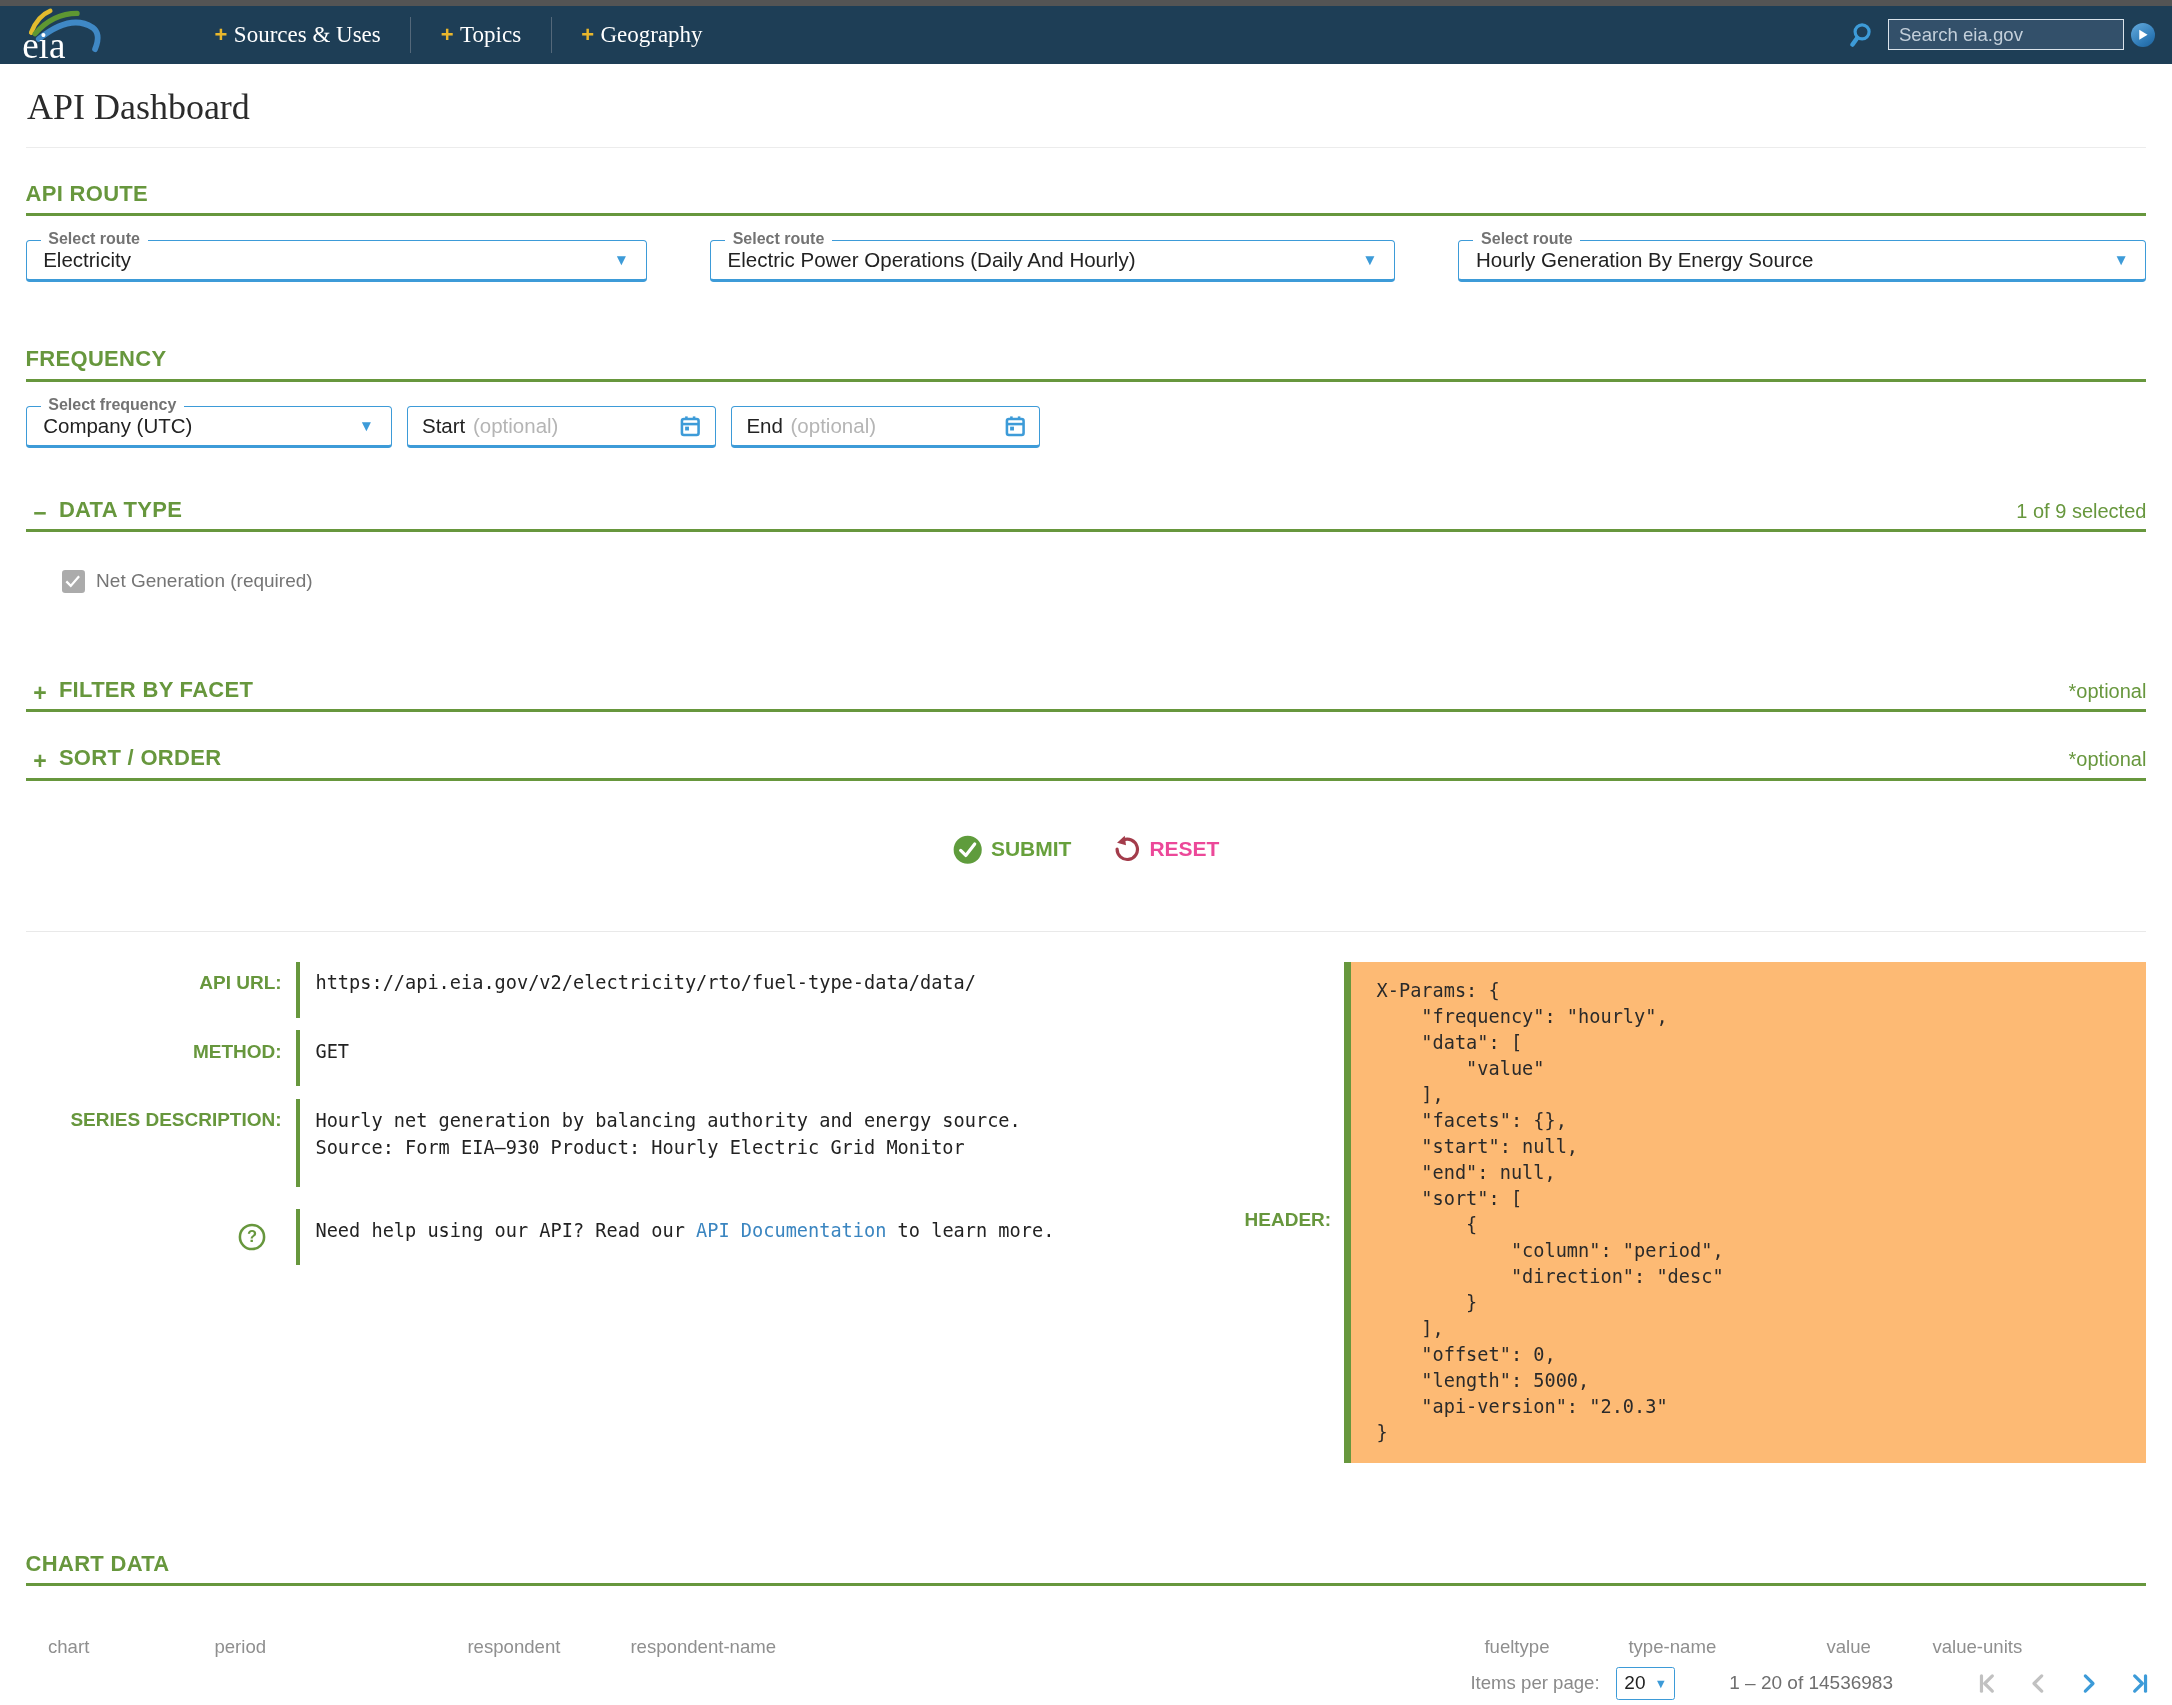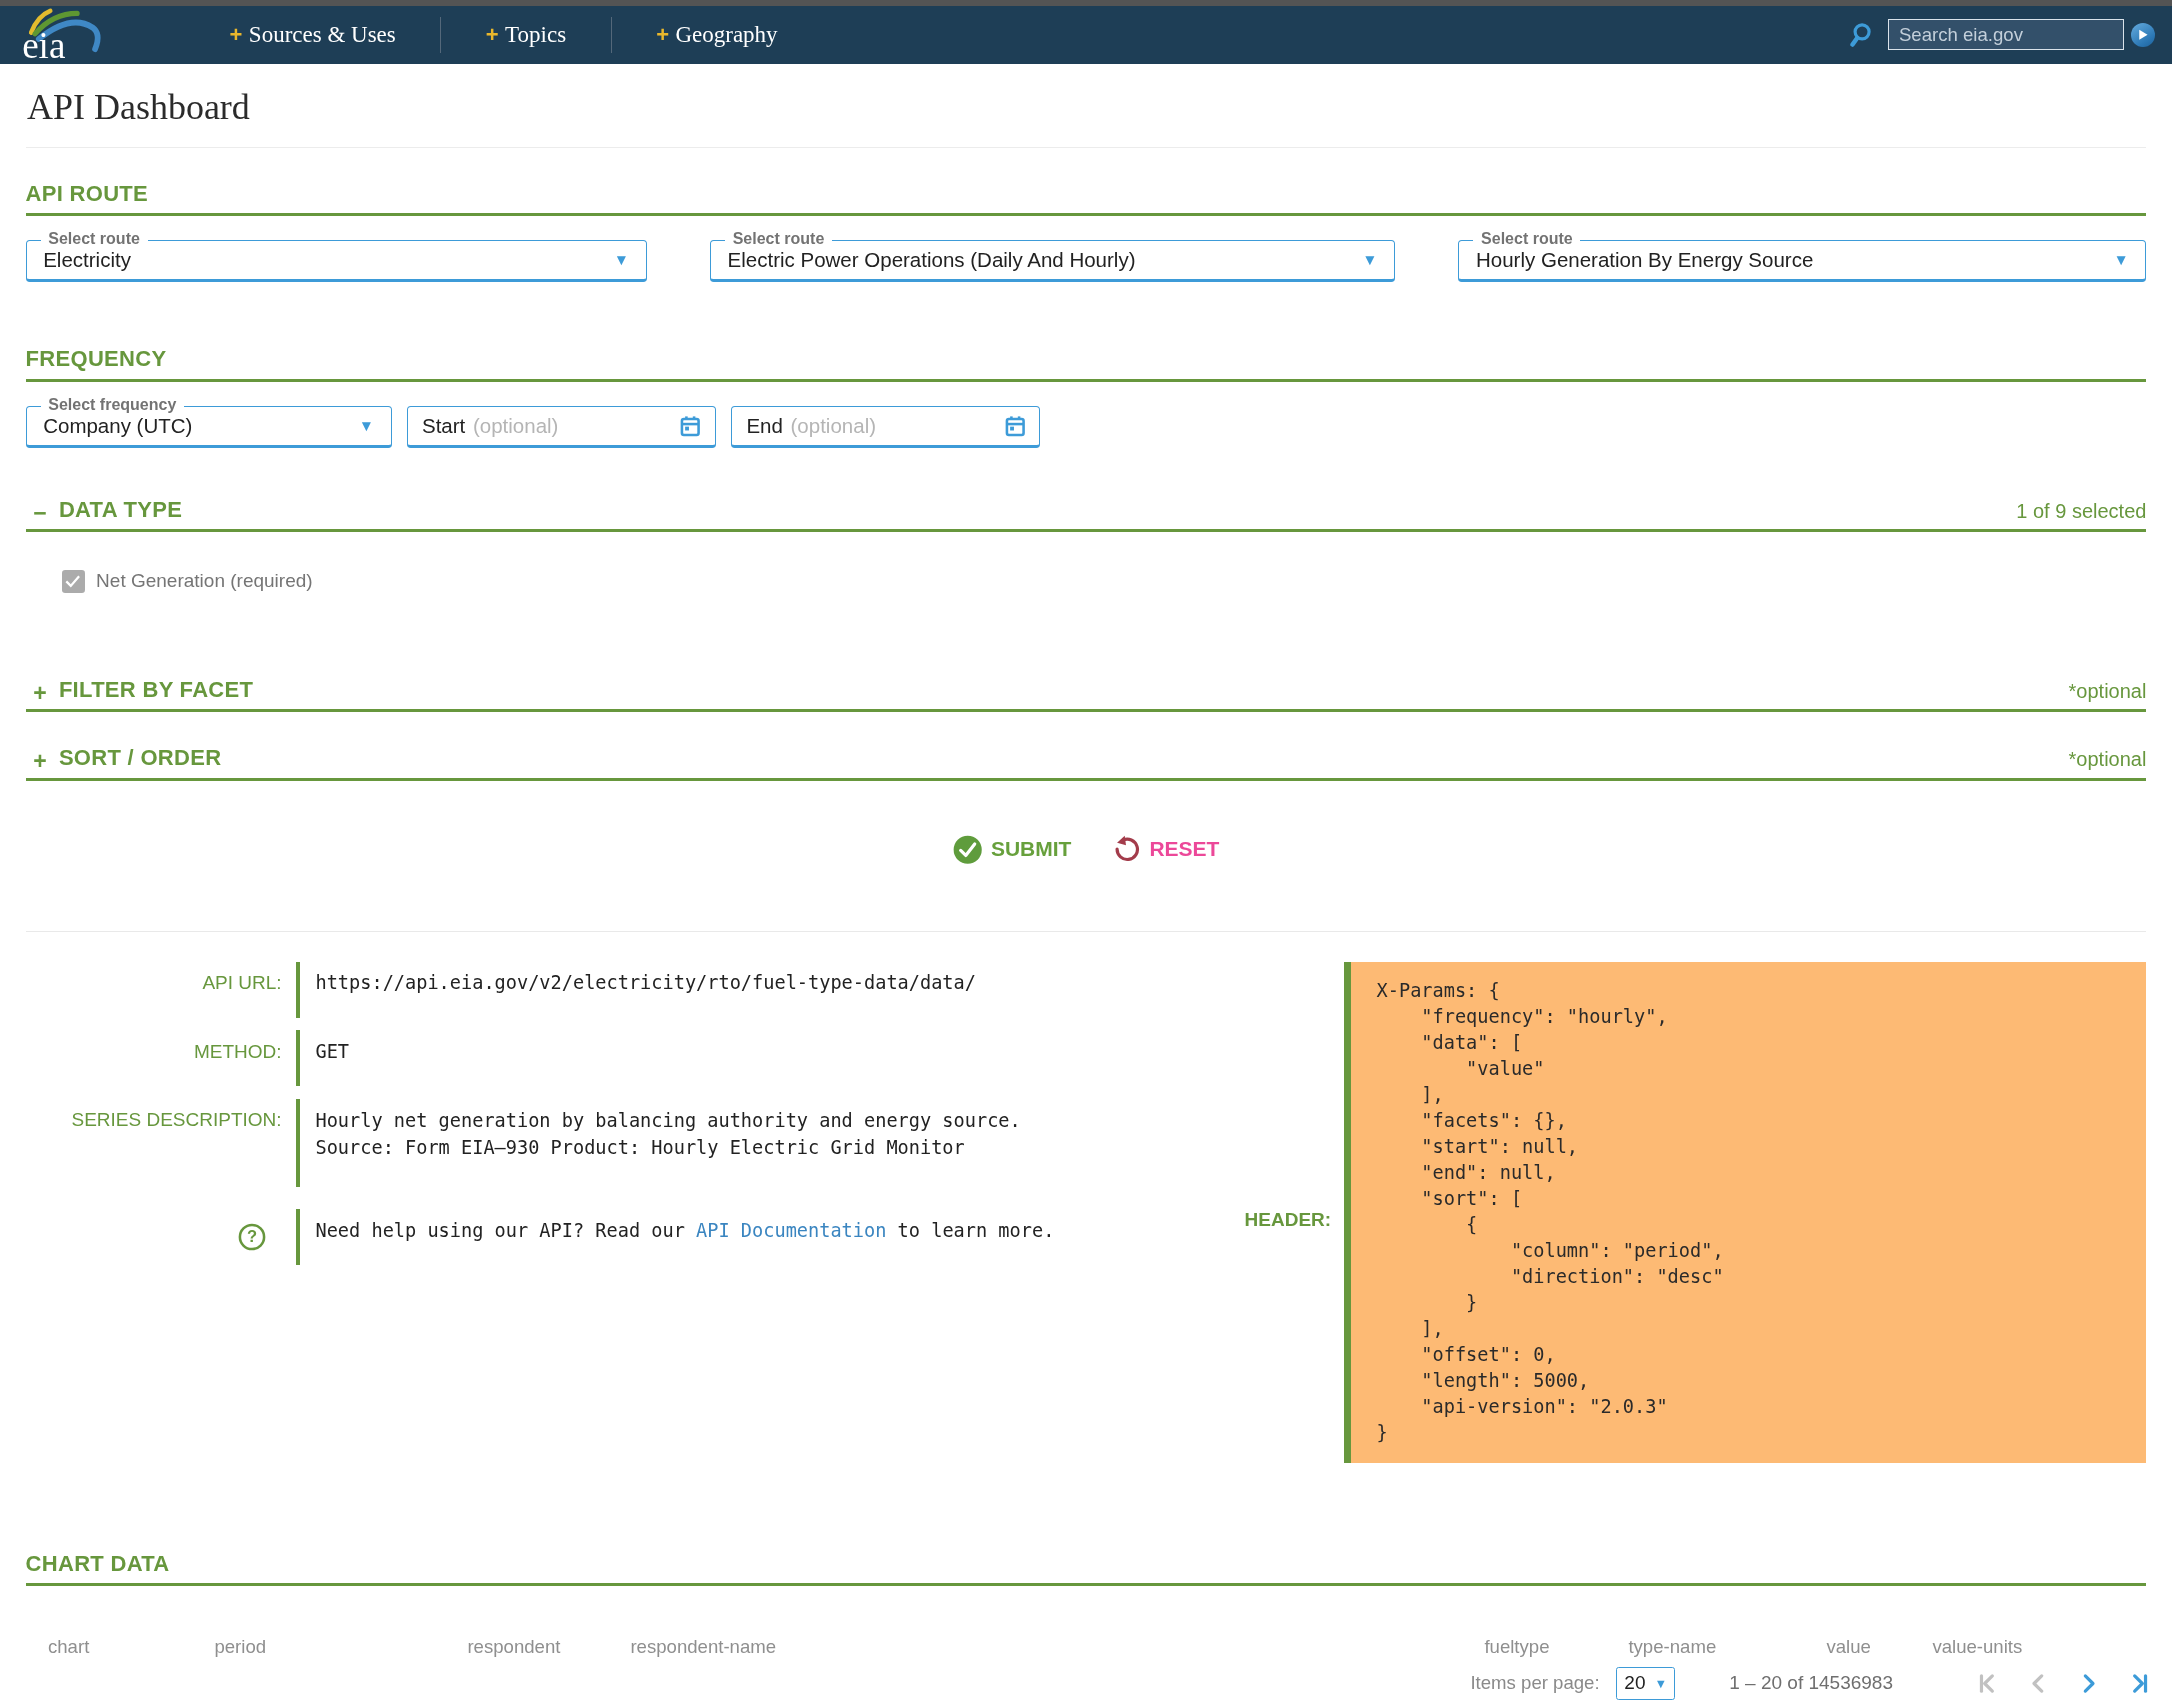--- a/index.html
+++ b/index.html
@@ -3,21 +3,21 @@
 <meta charset="utf-8">
 <style>
   * { box-sizing: border-box; }
   html,body { margin:0; padding:0; width:2172px; height:1705px; background:#fff;
     font-family:"Liberation Sans", sans-serif; color:#222; overflow:hidden; position:relative; }
 
   
   .top-strip { height:5.8px; background:#545454; }
 
   
-  .nav { height:58px; background:#1E3E56; display:flex; align-items:center; padding:0 16.6px;gap:15px; }
+  .nav { height:58px; background:#1E3E56; display:flex; align-items:center; padding:0 16.6px; }
   .logo { display:flex; align-items:flex-end; margin-right:102px; }
   .nav-item { display:flex; align-items:center; font-family:"Liberation Serif", serif;
     font-size:23px; color:#fff; cursor:pointer; white-space:nowrap; }
   .nav-plus { color:#E9B72C; font-weight:bold; font-size:22px; margin-right:6.4px; font-family:"Liberation Sans",sans-serif; }
   .nav-sep { width:1.3px; height:36px; background:#54687a; margin:0 29.4px; }
   .search-area { margin-left:auto; display:flex; align-items:center; }
   .search-icon-wrap { margin-right:10.2px; display:flex; }
   .search-input { width:236px; height:31px; background:#33506A; border:1.3px solid #D9E2EA;
     color:#fff; font-size:18.6px; padding:0 10.2px; outline:none; font-family:"Liberation Sans",sans-serif; }
   .search-input::placeholder { color:#C3CFDA; }
@@ -74,21 +74,21 @@
   .btn { display:flex; align-items:center; gap:9px; cursor:pointer; font-weight:bold; font-size:21px; }
   .btn-submit { color:#67A03C; }
   .btn-reset  { color:#ec4899; }
 
   .big-divider { border-bottom:1.9px solid #E9E9E9; margin-top:67px; }
 
   
   .request { display:flex; margin-top:29.4px; }
   .req-left { width:1219px; flex:none; }
   .req-row { display:flex; margin-bottom:12.8px; }
-  .req-label { width:256px; flex:none; text-align:right; color:#67973D; font-weight:normal;
+  .req-label { width:256px; flex:none; text-align:right; color:#67973D; font-weight:bold;
     font-size:19px; padding-top:10.2px; }
   .req-bar { width:4.5px; background:#67973D; margin:0 0 0 14px; flex:none; }
   .req-value { font-family:"DejaVu Sans Mono", monospace; font-size:18.6px; line-height:27px;
     padding:7.7px 0 0 15.4px; white-space:pre; }
   .h-1line { min-height:56px; } .h-2line { min-height:88px; }
   .help-row { margin-top:22px; }
   .help-icon-wrap { width:256px; flex:none; display:flex; justify-content:flex-end;
     align-items:center; padding-right:15.4px; }
   .help-link { color:#3A85C0; cursor:pointer; }
 

